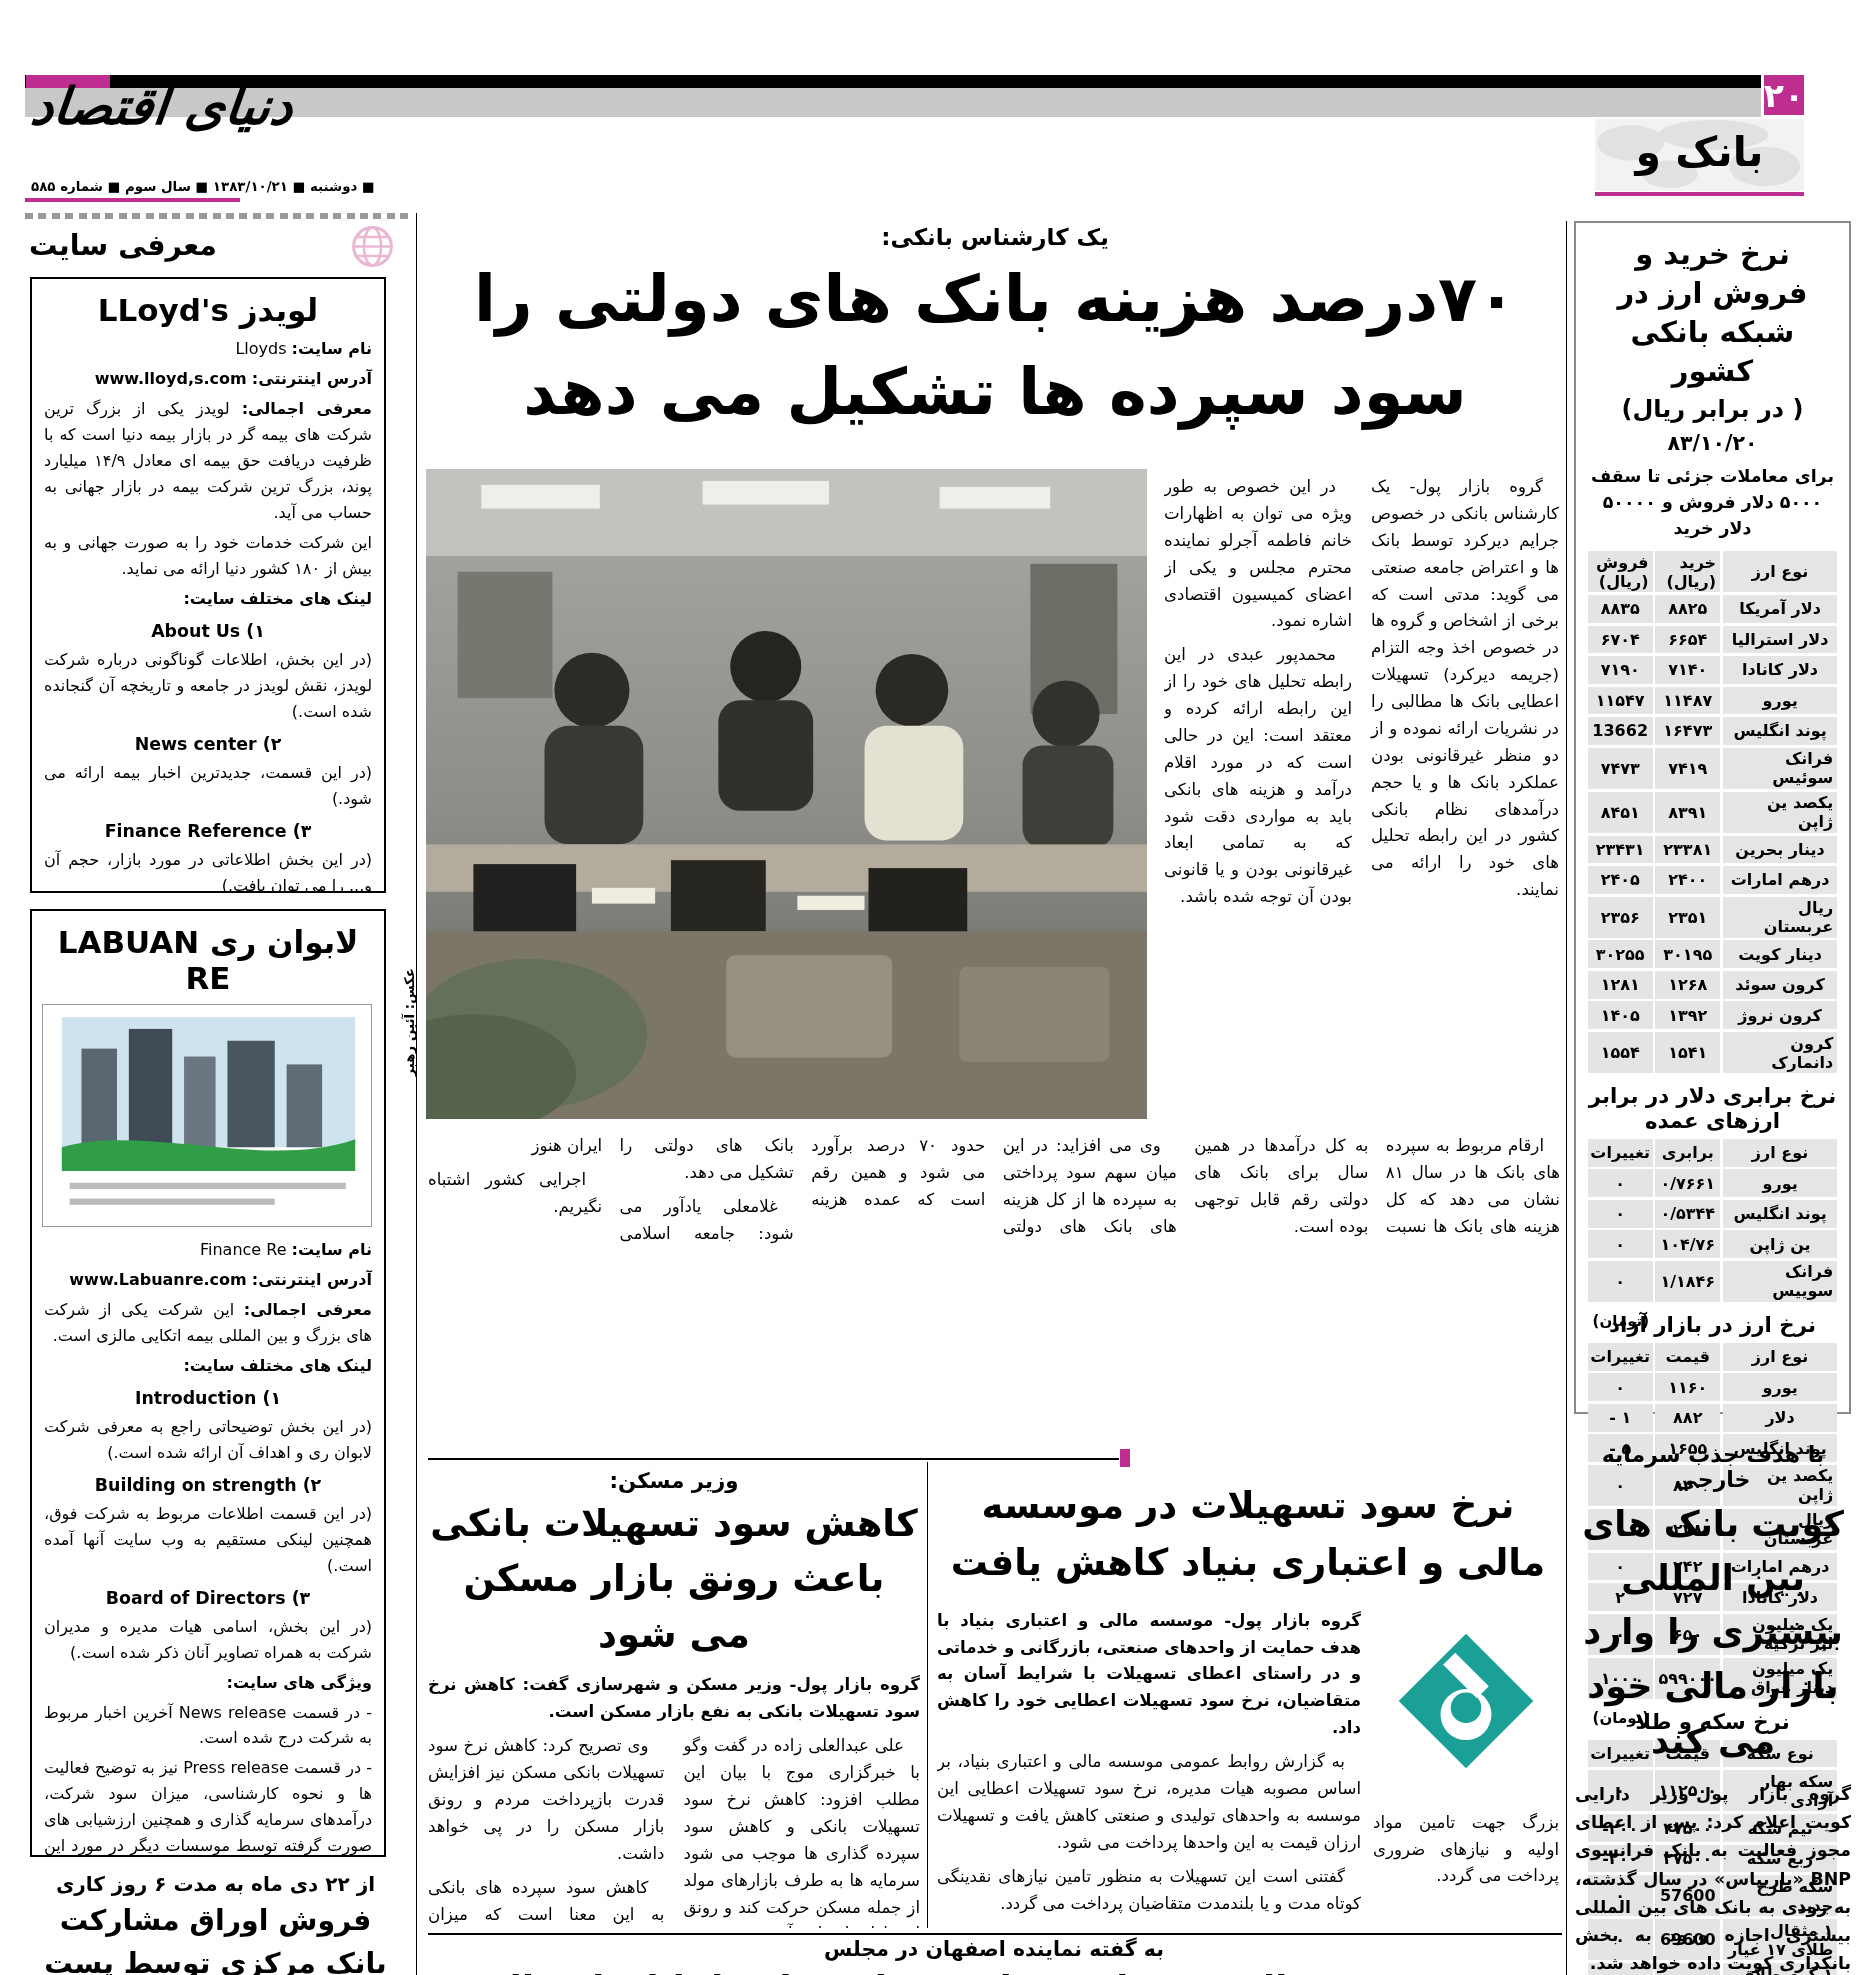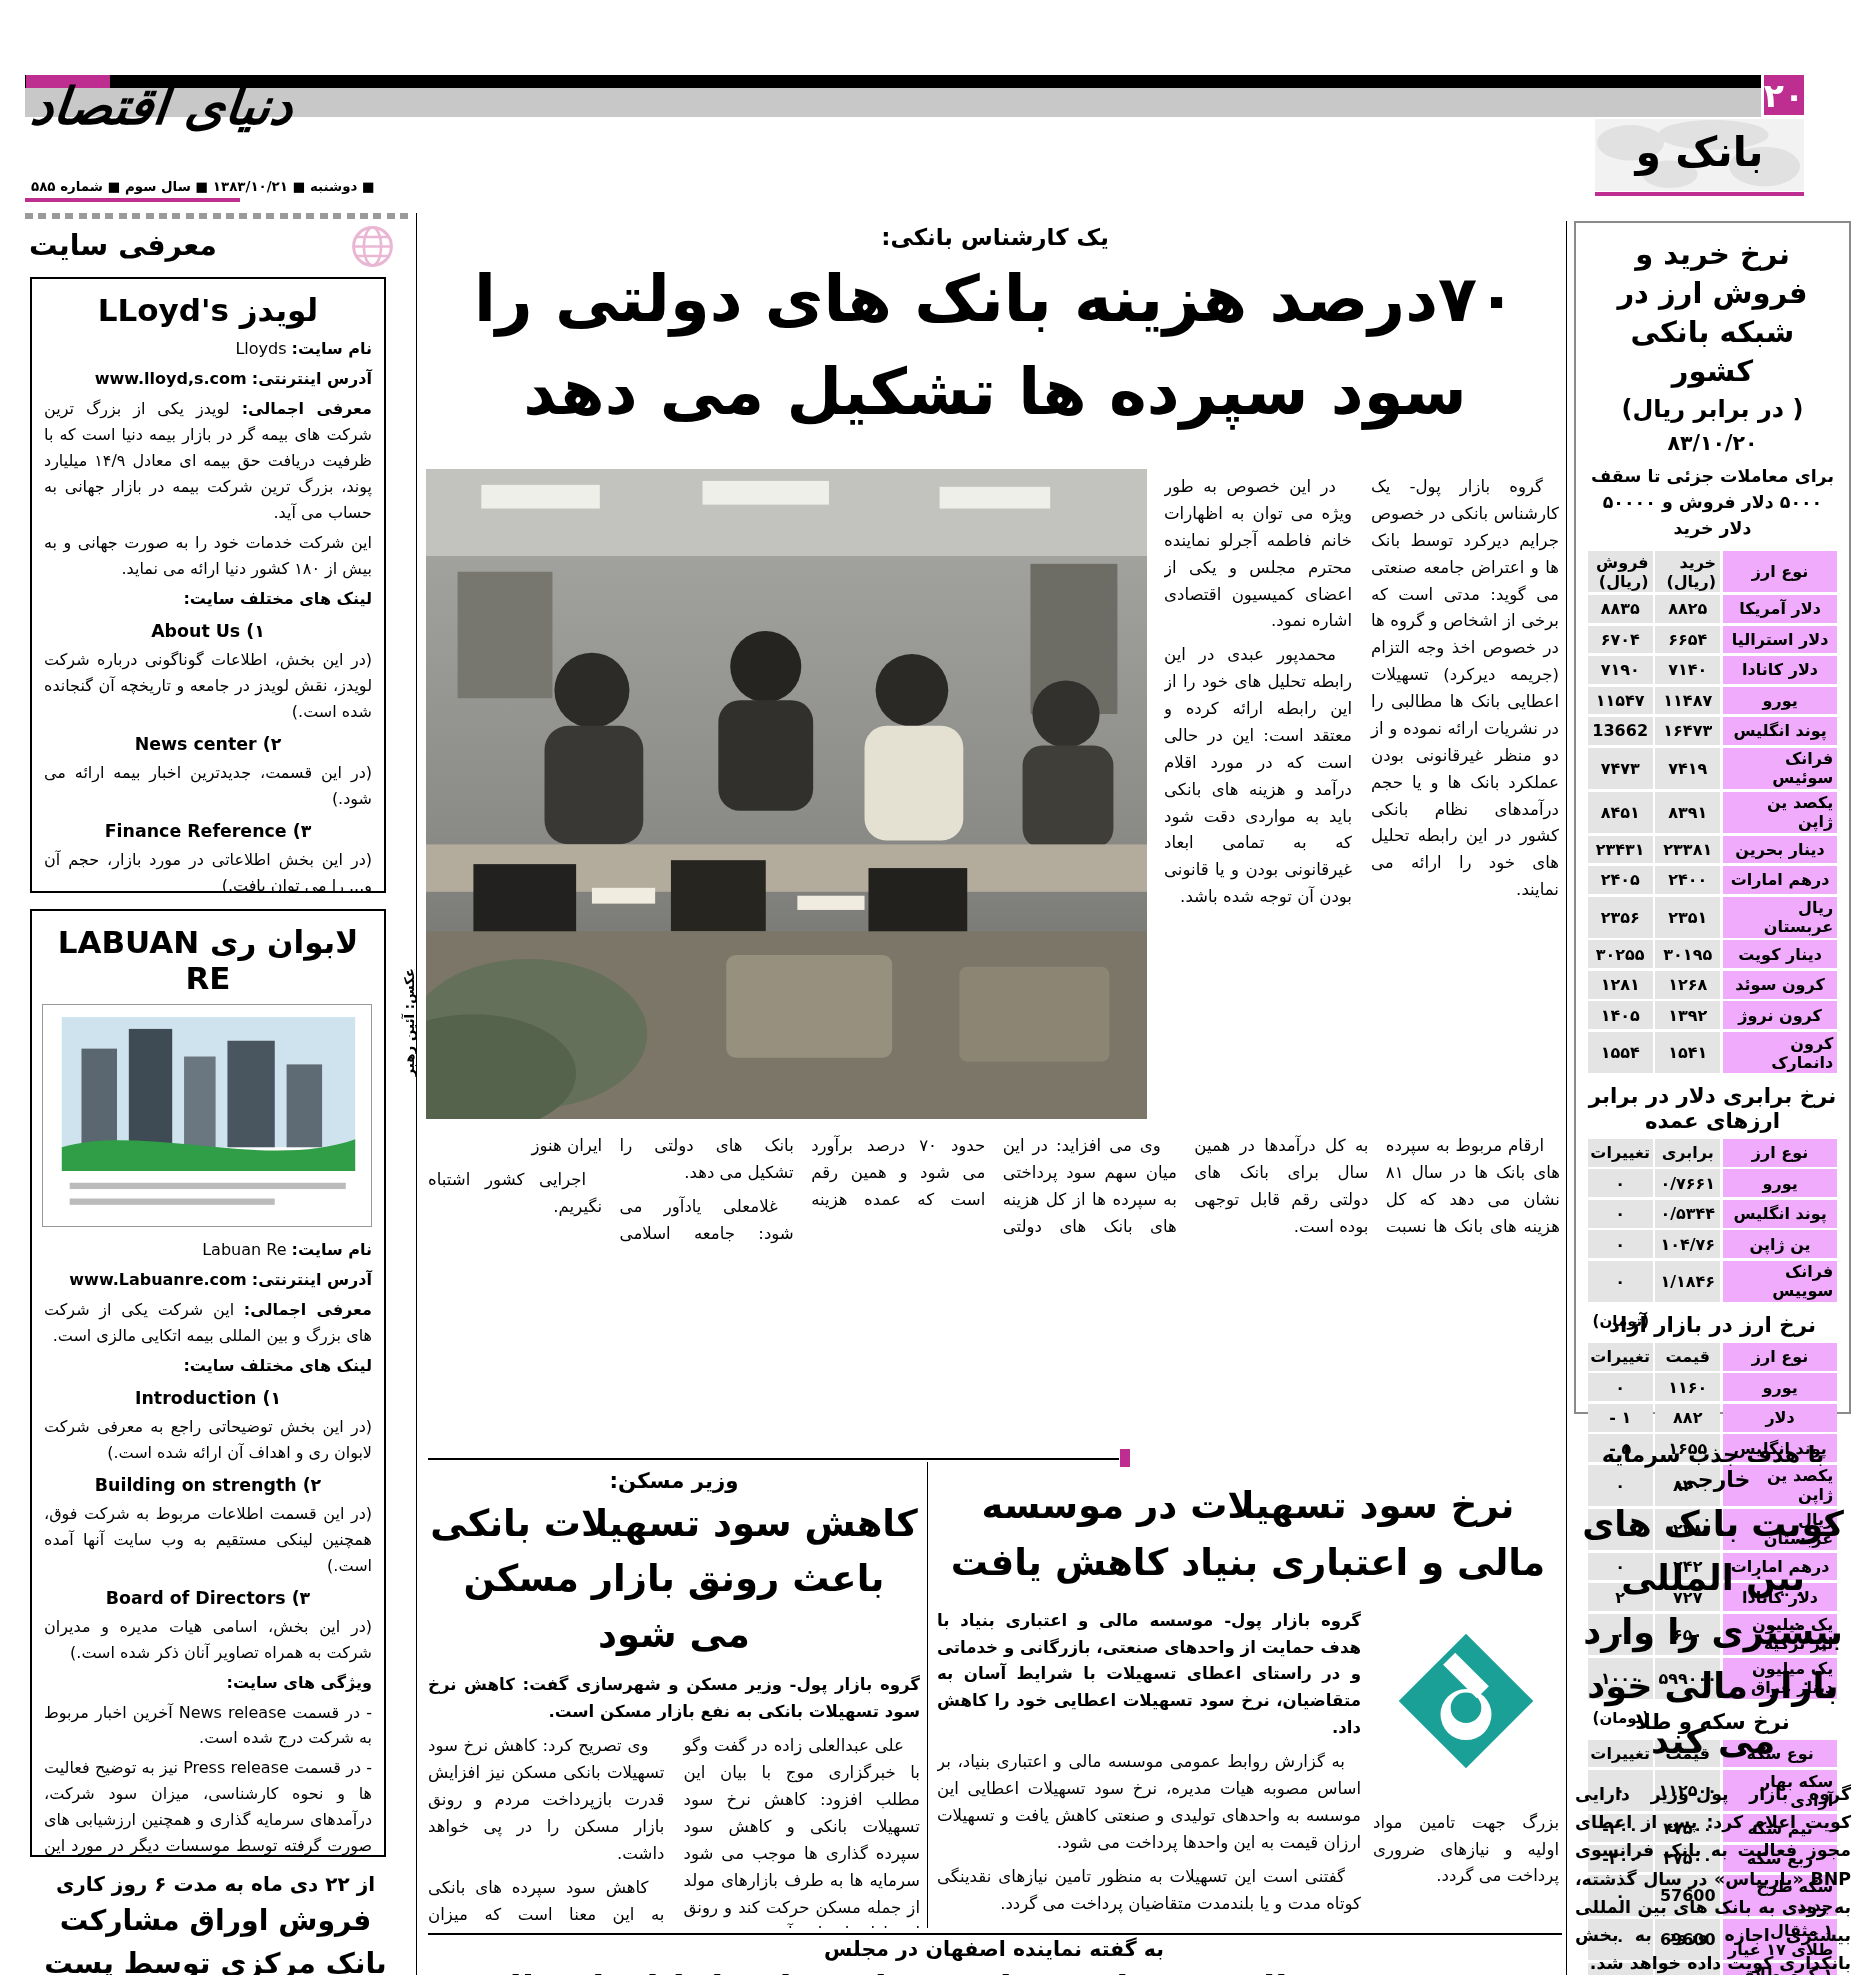--- a/index.html
+++ b/index.html
@@ -24,21 +24,21 @@
   .cols6{column-count:6;column-gap:17.4px;}
   
   #fxbox{border:2px solid #8a8a8a;background:#fff;}
   .fx-title{font-weight:900;font-size:29px;text-align:center;line-height:1.35;}
   .fx-sub{font-weight:900;font-size:24px;text-align:center;}
   .fx-date{font-weight:bold;font-size:20.5px;text-align:center;}
   .fx-note{font-weight:bold;font-size:17.4px;text-align:center;line-height:1.5;}
   .rate-grid{display:grid;grid-template-columns:45% 25.5% 25.5%;gap:2.8px;justify-content:center;}
   .rate-grid .c{min-height:24.5px;display:flex;align-items:center;justify-content:center;
      font-size:16px;font-weight:bold;padding:1.6px 4px;}
-  .rate-grid .amber{background:#f0abfc;}
+  .rate-grid .amber{background:#e5e5e5;}
   .rate-grid .gray{background:#e4e4e4;}
   .rate-sec-title{font-weight:900;font-size:21.3px;text-align:center;margin:10.3px 0 5.5px;}
   .unit{position:absolute;left:7.1px;font-size:15px;font-weight:bold;}
   
   .tealwrap{display:flex;align-items:center;justify-content:center;}
   
   .sb-title{font-weight:900;font-size:28.4px;}
   .sb-box{border:2.8px solid #000;padding:10.3px 12px;}
   .sb-h{font-weight:900;font-size:31px;text-align:center;margin:2.4px 0 8.7px;}
   .sb-text{font-size:16px;line-height:1.62;text-align:justify;}
@@ -380,21 +380,21 @@
         <rect x="210" y="60" width="110" height="300" fill="#3e4a54"></rect>
         <rect x="350" y="130" width="80" height="230" fill="#6b7780"></rect>
         <rect x="460" y="90" width="120" height="270" fill="#4a565f"></rect>
         <rect x="610" y="150" width="90" height="210" fill="#5f6b74"></rect>
         <path d="M40 360 C 250 300, 560 420, 784 340 L784 420 L40 420 Z" fill="#2f9e47"></path>
         <rect x="60" y="450" width="700" height="16" fill="#bbbbbb"></rect>
         <rect x="60" y="490" width="520" height="16" fill="#bbbbbb"></rect>
       </svg>
     </div>
     <div class="sb-text">
-      <p><span class="sb-label">نام سایت:</span> <span>Labuan Re</span></p>
+      <p><span class="sb-label">نام سایت:</span> <span>Finance Re</span></p>
       <p><span class="sb-label">آدرس اینترنتی:</span> <span style="font-weight:bold;">www.Labuanre.com</span></p>
       <p><span class="sb-label">معرفی اجمالی:</span> <span>این شرکت یکی از شرکت های بزرگ و بین المللی بیمه اتکایی مالزی است.</span></p>
       <p class="sb-label">لینک های مختلف سایت:</p>
       <div>
           <div class="link-en">Introduction (۱</div>
           <p>(در این بخش توضیحاتی راجع به معرفی شرکت لابوان ری و اهداف آن ارائه شده است.)</p>
           <div class="link-en">Building on strength (۲</div>
           <p>(در این قسمت اطلاعات مربوط به شرکت فوق، همچنین لینکی مستقیم به وب سایت آنها آمده است.)</p>
           <div class="link-en">Board of Directors (۳</div>
           <p>(در این بخش، اسامی هیات مدیره و مدیران شرکت به همراه تصاویر آنان ذکر شده است.)</p>

